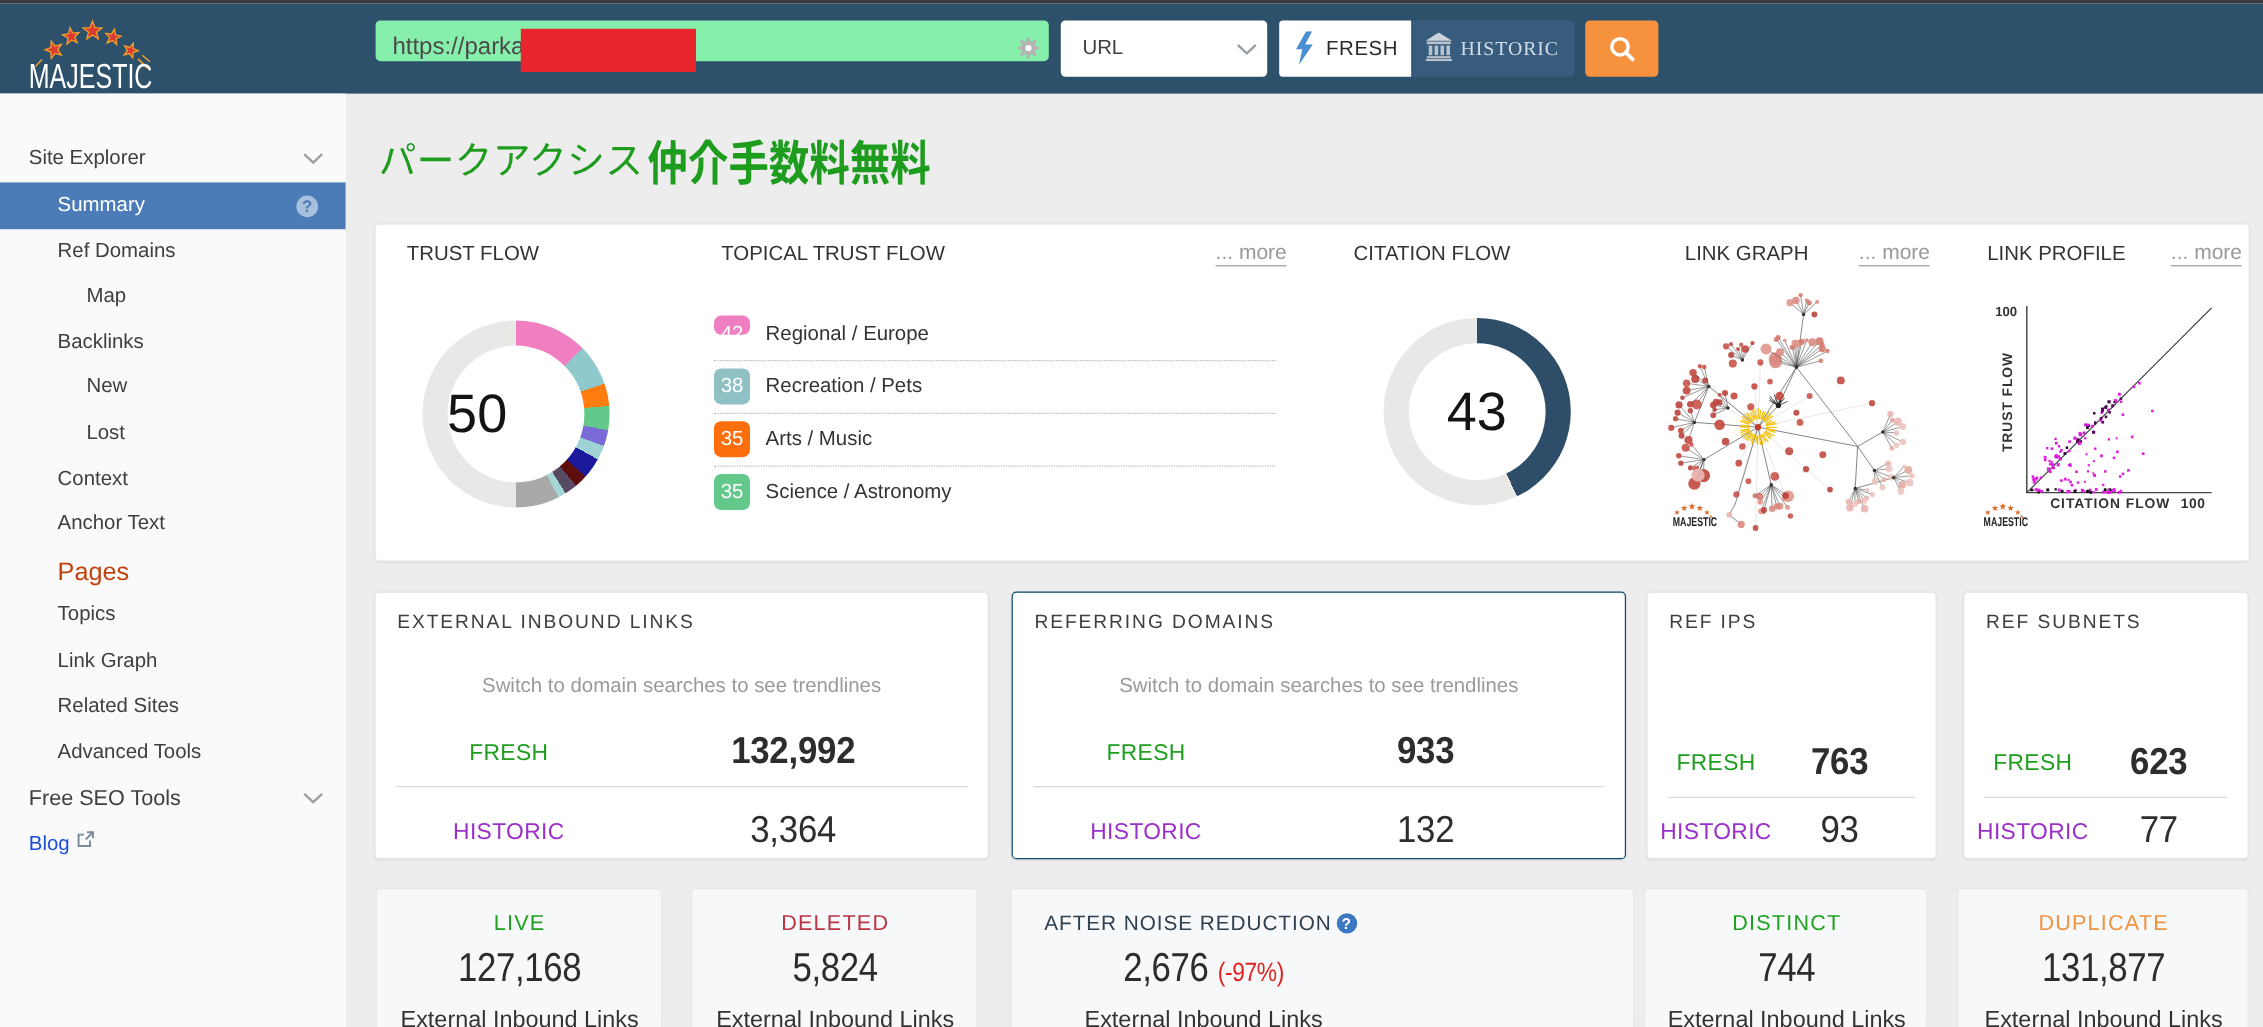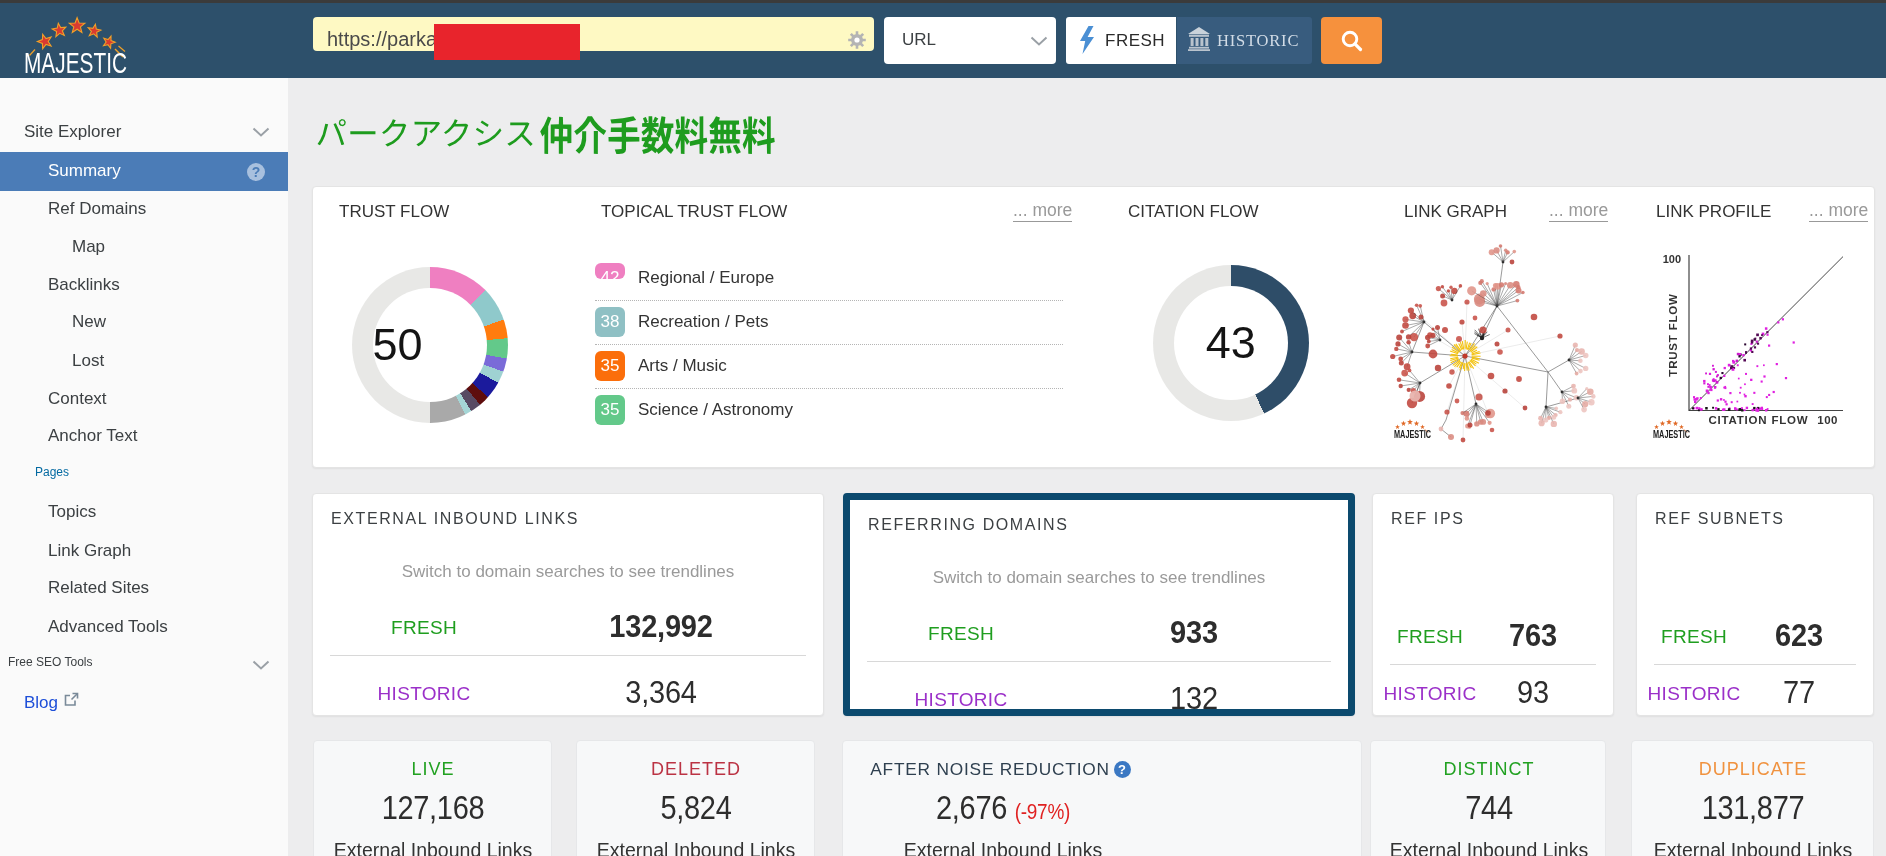--- a/index.html
+++ b/index.html
@@ -11,21 +11,21 @@
 <path d="M20.7,28.3 L24.0,32.5 L29.1,31.0 L26.2,35.5 L29.1,40.0 L24.0,38.5 L20.7,42.7 L20.4,37.4 L15.4,35.5 L20.4,33.6Z" fill="#d93a31" stroke="#f0a028" stroke-width="1.1" stroke-linejoin="miter"></path>
         <path d="M36.3,17.2 L38.7,21.6 L43.8,21.1 L40.3,24.8 L42.3,29.5 L37.7,27.3 L33.9,30.7 L34.6,25.6 L30.2,23.0 L35.2,22.1Z" fill="#d93a31" stroke="#f0a028" stroke-width="1.1" stroke-linejoin="miter"></path>
         <path d="M55.1,11.6 L57.1,17.0 L62.9,17.3 L58.4,20.9 L59.9,26.4 L55.1,23.2 L50.3,26.4 L51.8,20.9 L47.3,17.3 L53.1,17.0Z" fill="#d93a31" stroke="#f0a028" stroke-width="1.1" stroke-linejoin="miter"></path>
         <path d="M73.4,18.3 L74.3,23.0 L78.9,24.1 L74.7,26.3 L75.2,31.1 L71.7,27.8 L67.3,29.7 L69.4,25.4 L66.2,21.8 L70.9,22.4Z" fill="#d93a31" stroke="#f0a028" stroke-width="1.1" stroke-linejoin="miter"></path>
         <path d="M89.0,30.1 L89.0,34.6 L93.2,36.3 L88.9,37.8 L88.6,42.3 L85.9,38.6 L81.5,39.7 L84.1,36.0 L81.8,32.2 L86.1,33.5Z" fill="#d93a31" stroke="#f0a028" stroke-width="1.1" stroke-linejoin="miter"></path>
 <path d="M93 43 L101 51" stroke="#f0a028" stroke-width="1.4"></path>
         <path d="M96.5 40 L103 45.5" stroke="#f0a028" stroke-width="1.2"></path>
 <path d="M13 43.5 L7.5 49.5" stroke="#f0a028" stroke-width="1.2"></path>
 <text x="2" y="67" font-family="Liberation Sans,sans-serif" font-size="29" fill="#ffffff" textLength="103" lengthAdjust="spacingAndGlyphs">MAJESTIC</text>
 </svg>
-<div style="position:absolute;left:313px;top:14px;width:561px;height:34px;background:#fef9c3;border-radius:4px">
+<div style="position:absolute;left:313px;top:14px;width:561px;height:34px;background:#86efac;border-radius:4px">
 <div style="position:absolute;left:14px;top:11px;font-size:20px;color:#4a4a4a">https://parka</div>
 <div style="position:absolute;left:121px;top:7px;width:146px;height:36px;background:#e8242c"></div>
 <svg width="20" height="20" viewBox="0 0 20 20" style="position:absolute;right:7px;top:13px">
 <g fill="#b4b4b4">
             <circle cx="10" cy="10" r="6"></circle>
 <g stroke="#b4b4b4" stroke-width="2.6">
 <path d="M10 1.2 V5 M10 15 V18.8 M1.2 10 H5 M15 10 H18.8 M3.8 3.8 L6.5 6.5 M13.5 13.5 L16.2 16.2 M16.2 3.8 L13.5 6.5 M6.5 13.5 L3.8 16.2"></path>
 </g>
           </g>
 <circle cx="10" cy="10" r="2.6" fill="#ffffff"></circle>
@@ -69,26 +69,26 @@
 <svg width="18" height="11" viewBox="0 0 18 11" style="position:absolute;left:252px;top:48.5px">
 <path d="M1.5 1.5 L9 8.5 L16.5 1.5" fill="none" stroke="#9aa0a6" stroke-width="2"></path>
       </svg>
       <div style="position:absolute;left:48px;top:121px;font-size:17px;color:#3c4043">Ref Domains</div>
 <div style="position:absolute;left:72px;top:159px;font-size:17px;color:#3c4043">Map</div>
 <div style="position:absolute;left:48px;top:196.5px;font-size:17px;color:#3c4043">Backlinks</div>
 <div style="position:absolute;left:72px;top:234px;font-size:17px;color:#3c4043">New</div>
 <div style="position:absolute;left:72px;top:272.5px;font-size:17px;color:#3c4043">Lost</div>
 <div style="position:absolute;left:48px;top:310.5px;font-size:17px;color:#3c4043">Context</div>
 <div style="position:absolute;left:48px;top:348px;font-size:17px;color:#3c4043">Anchor Text</div>
-<div style="position:absolute;left:35px;top:386.5px;font-size:12px;color:#0369a1">Pages</div>
+<div style="position:absolute;left:48px;top:386.5px;font-size:21px;color:#c2410c">Pages</div>
 <div style="position:absolute;left:48px;top:424px;font-size:17px;color:#3c4043">Topics</div>
 <div style="position:absolute;left:48px;top:462.5px;font-size:17px;color:#3c4043">Link Graph</div>
 <div style="position:absolute;left:48px;top:500px;font-size:17px;color:#3c4043">Related Sites</div>
 <div style="position:absolute;left:48px;top:538.5px;font-size:17px;color:#3c4043">Advanced Tools</div>
-<div style="position:absolute;left:8px;top:577px;font-size:12px;color:#3c4043">Free SEO Tools</div>
+<div style="position:absolute;left:24px;top:577px;font-size:18px;color:#3c4043">Free SEO Tools</div>
 <svg width="18" height="11" viewBox="0 0 18 11" style="position:absolute;left:252px;top:582px">
 <path d="M1.5 1.5 L9 8.5 L16.5 1.5" fill="none" stroke="#9aa0a6" stroke-width="2"></path>
       </svg>
       <div style="position:absolute;left:24px;top:615px;font-size:17px;color:#1d4ed8">Blog<svg width="15" height="15" viewBox="0 0 15 15" style="position:absolute;left:40px;top:-1px">
 <path d="M11 8.5 V13 H1.5 V3.5 H6" fill="none" stroke="#7a8a99" stroke-width="1.6"></path>
 <path d="M8.5 1.5 H13.5 V6.5" fill="none" stroke="#7a8a99" stroke-width="1.6"></path>
 <path d="M13 2 L7.5 7.5" stroke="#7a8a99" stroke-width="1.6"></path>
 </svg></div>
       <div style="position:absolute;left:0;top:74px;width:288px;height:39px;background:#4b7cb7">
 <div style="position:absolute;left:48px;top:9px;font-size:17px;color:#ffffff">Summary</div>
@@ -645,21 +645,21 @@
 
 <div style="position:absolute;left:312px;top:493px;width:512px;height:223px;background:#fff;border:1px solid #e4e4e4;border-radius:4px;box-shadow:0 1px 2px rgba(0,0,0,.06);box-sizing:border-box">
 <div style="position:absolute;left:18px;top:16px;font-size:16px;letter-spacing:1.6px;color:#3c4043">EXTERNAL INBOUND LINKS</div>
       <div style="position:absolute;left:0;right:0;top:68px;text-align:center;font-size:17px;color:#9a9a9a">Switch to domain searches to see trendlines</div>
       <div style="position:absolute;left:21px;top:123px;width:180px;text-align:center;font-size:19px;letter-spacing:0.3px;color:#1f9e1f">FRESH</div>
 <div style="position:absolute;left:238px;top:116px;width:220px;text-align:center;font-size:29px;font-weight:bold;color:#2d2d2d;transform:scaleY(1.08);letter-spacing:-0.2px">132,992</div>
 <div style="position:absolute;left:17px;right:17px;top:161px;border-top:1px solid #d8d8d8"></div>
 <div style="position:absolute;left:21px;top:189px;width:180px;text-align:center;font-size:19px;letter-spacing:0.3px;color:#9b30c9">HISTORIC</div>
 <div style="position:absolute;left:238px;top:182px;width:220px;text-align:center;font-size:29px;color:#2d2d2d;transform:scaleY(1.08);letter-spacing:-0.2px">3,364</div>
 </div>
-<div style="position:absolute;left:843px;top:493px;width:512px;height:223px;background:#fff;border:7px solid #0c4a6e;border-radius:4px;box-shadow:0 1px 2px rgba(0,0,0,.06);box-sizing:border-box">
+<div style="position:absolute;left:843px;top:493px;width:512px;height:223px;background:#fff;border:1px solid #0c4a6e;border-radius:4px;box-shadow:0 1px 2px rgba(0,0,0,.06);box-sizing:border-box">
 <div style="position:absolute;left:18px;top:16px;font-size:16px;letter-spacing:1.6px;color:#3c4043">REFERRING DOMAINS</div>
       <div style="position:absolute;left:0;right:0;top:68px;text-align:center;font-size:17px;color:#9a9a9a">Switch to domain searches to see trendlines</div>
       <div style="position:absolute;left:21px;top:123px;width:180px;text-align:center;font-size:19px;letter-spacing:0.3px;color:#1f9e1f">FRESH</div>
 <div style="position:absolute;left:234px;top:116px;width:220px;text-align:center;font-size:29px;font-weight:bold;color:#2d2d2d;transform:scaleY(1.08);letter-spacing:-0.2px">933</div>
 <div style="position:absolute;left:17px;right:17px;top:161px;border-top:1px solid #d8d8d8"></div>
 <div style="position:absolute;left:21px;top:189px;width:180px;text-align:center;font-size:19px;letter-spacing:0.3px;color:#9b30c9">HISTORIC</div>
 <div style="position:absolute;left:234px;top:182px;width:220px;text-align:center;font-size:29px;color:#2d2d2d;transform:scaleY(1.08);letter-spacing:-0.2px">132</div>
 </div>
 <div style="position:absolute;left:1372px;top:493px;width:242px;height:223px;background:#fff;border:1px solid #e4e4e4;border-radius:4px;box-shadow:0 1px 2px rgba(0,0,0,.06);box-sizing:border-box">
 <div style="position:absolute;left:18px;top:16px;font-size:16px;letter-spacing:1.6px;color:#3c4043">REF IPS</div>

